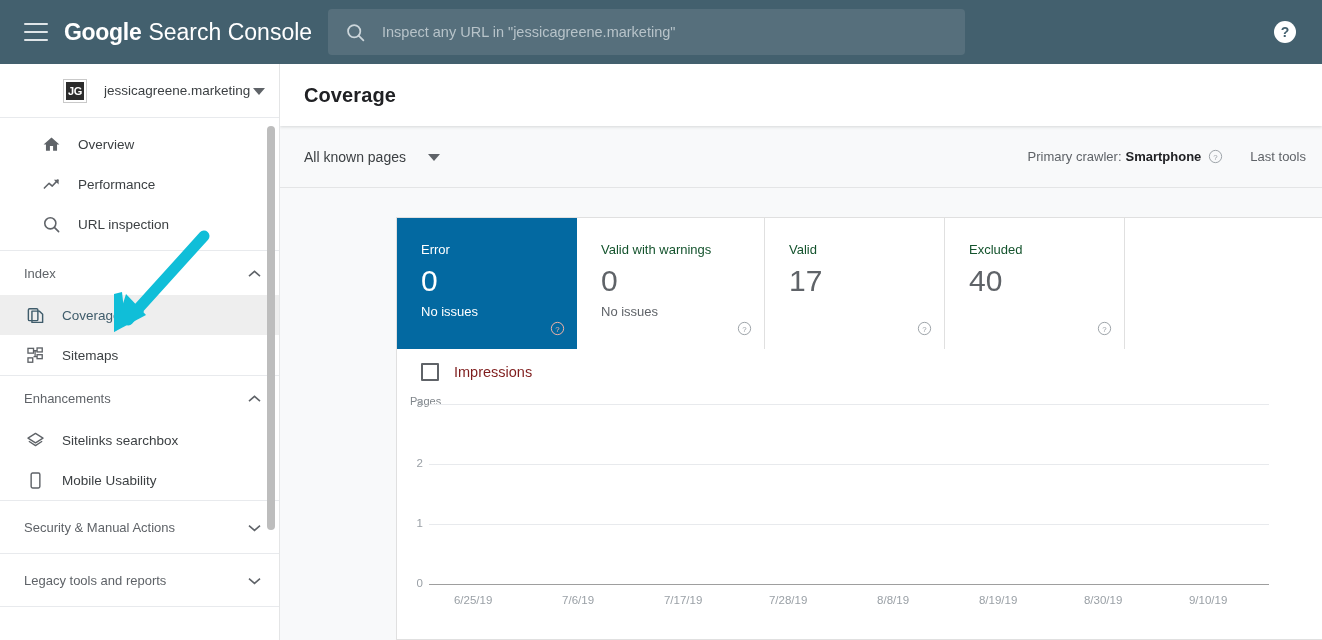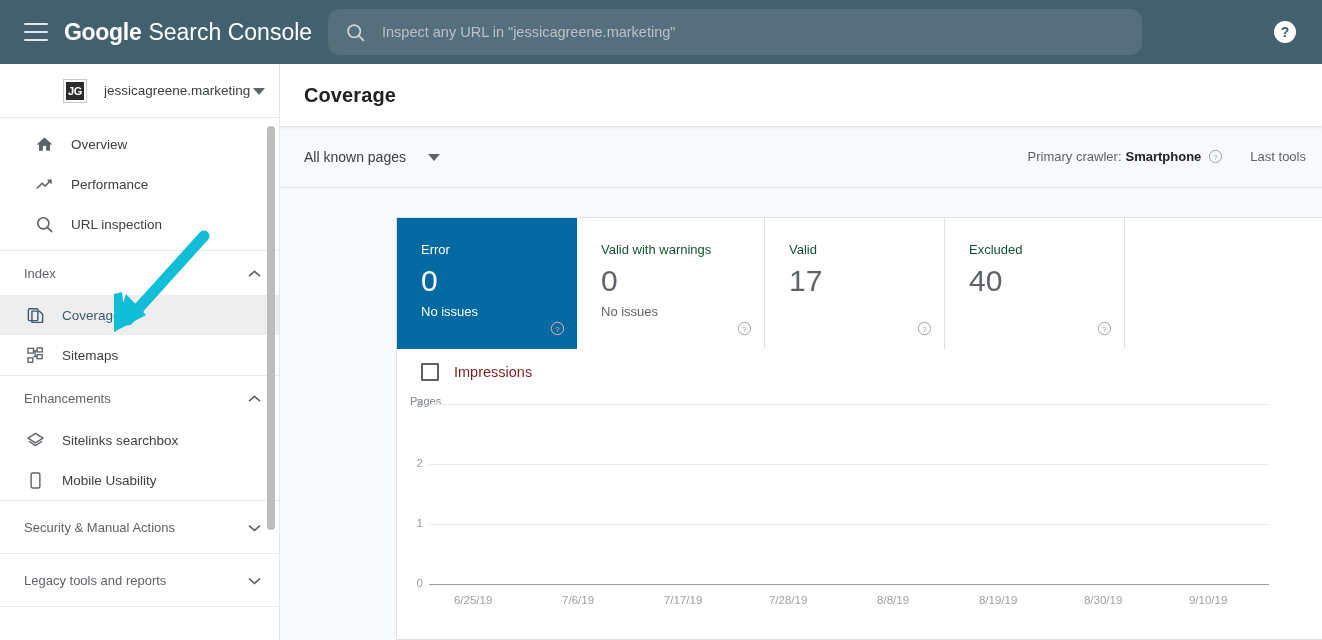--- a/index.html
+++ b/index.html
@@ -30,23 +30,23 @@
     color: #ffffff;
     font-size: 23px;
     letter-spacing: 0.1px;
     white-space: nowrap;
     display: flex; align-items: baseline;
   }
   .brand .g-word { font-weight: 700; letter-spacing: -0.3px; }
   .brand .sc-word { font-weight: 400; margin-left: 7px; letter-spacing: 0px; }
   .searchbox {
     position: absolute; left: 328px; top: 9px;
-    width: 814px; height: 46px;
+    width: 637px; height: 46px;
     background: #566f7c;
-    border-radius: 12px;
+    border-radius: 4px;
     display: flex; align-items: center;
     cursor: text;
   }
   .searchbox .sicon { margin-left: 17px; margin-right: 16px; display: flex; }
   .searchbox .sph {
     color: #b7c3c9;
     font-size: 14.5px;
     white-space: nowrap;
   }
   .help-top {
@@ -90,21 +90,21 @@
     overflow: hidden;
     flex: 1 1 auto;
   }
   .prop-caret { margin-left: auto; }
 
   .nav-scroll {
     position: relative;
     height: 522px;
     overflow: hidden;
   }
-  .nav-group { border-bottom: 1px solid #e8eaed; padding: 6px 9px; }
+  .nav-group { border-bottom: 1px solid #e8eaed; padding: 6px 16px; }
   .nav-group.tight { padding: 0; }
   .nav-item {
     height: 40px;
     display: flex; align-items: center;
     padding-left: 24px;
     cursor: pointer;
     font-size: 13.5px;
     color: #3c4043;
     white-space: nowrap;
   }

